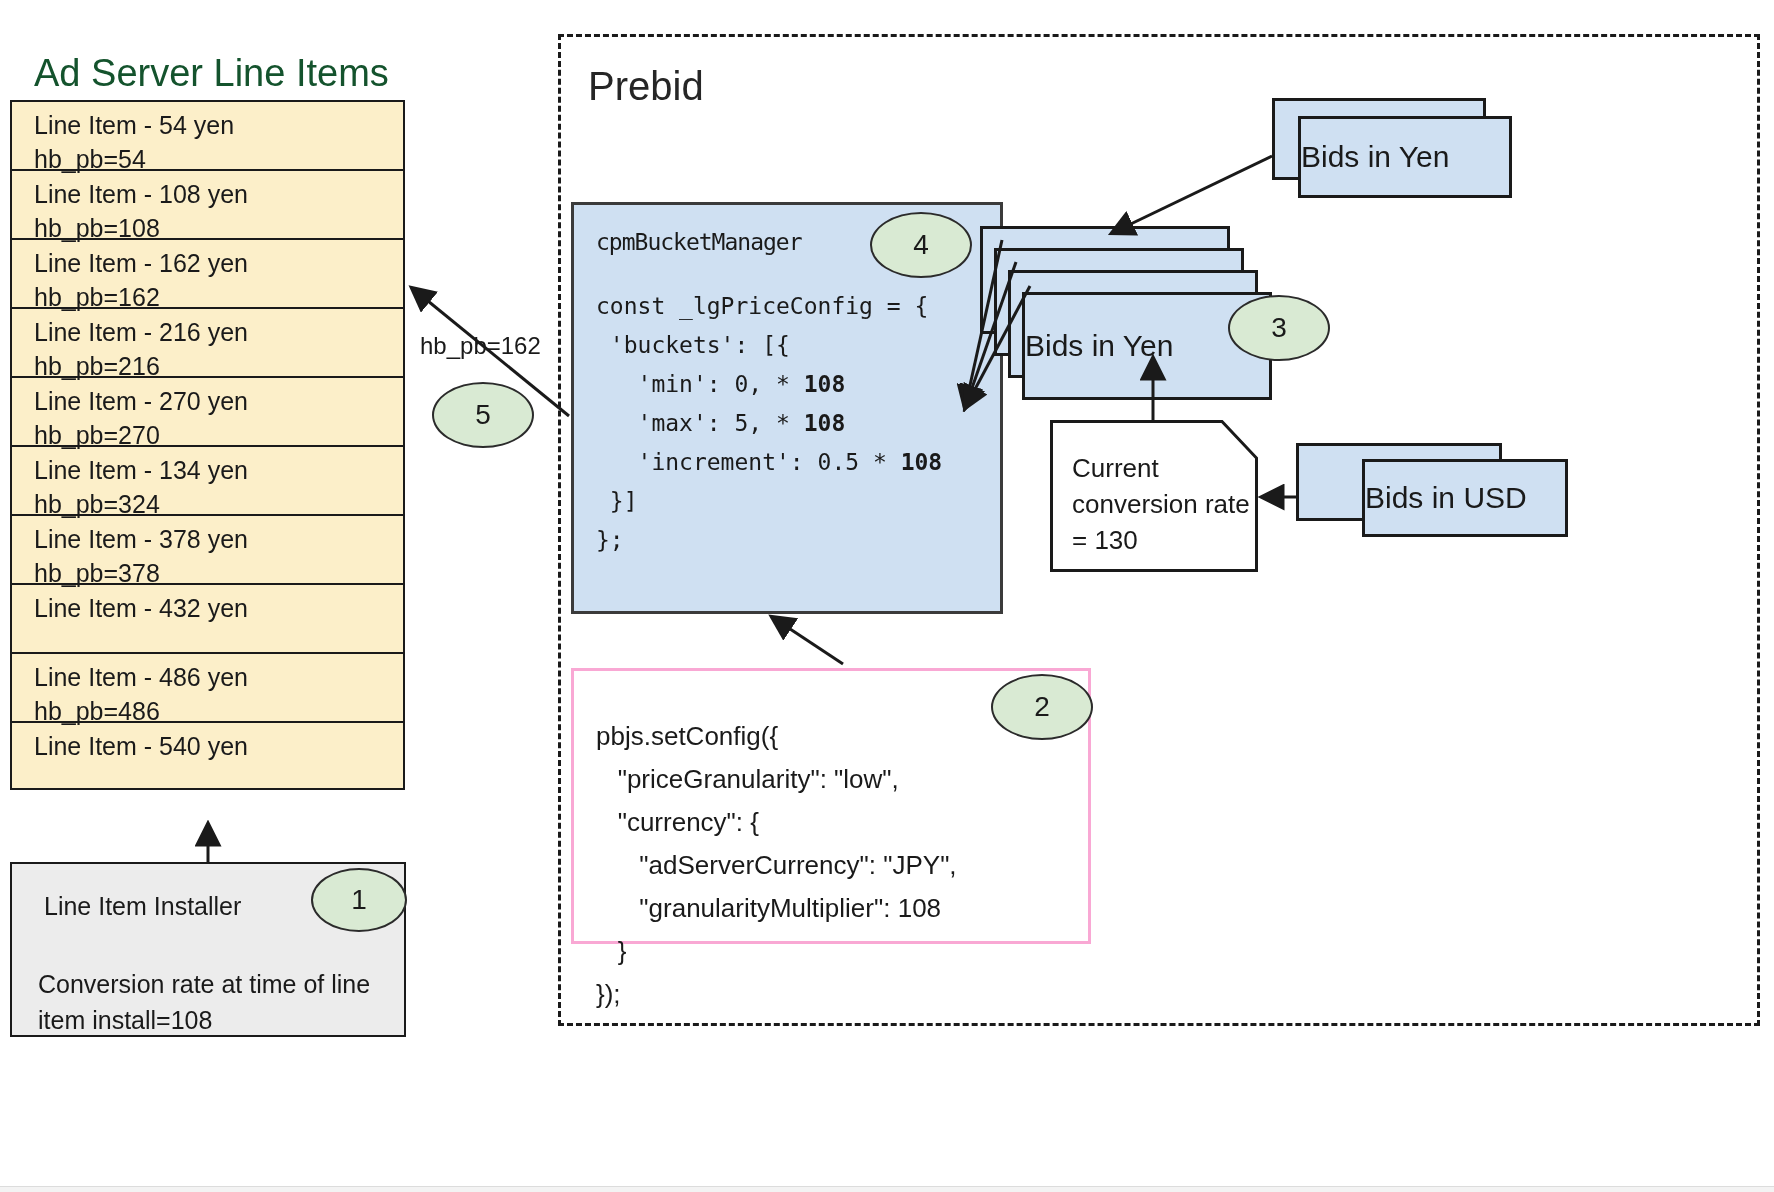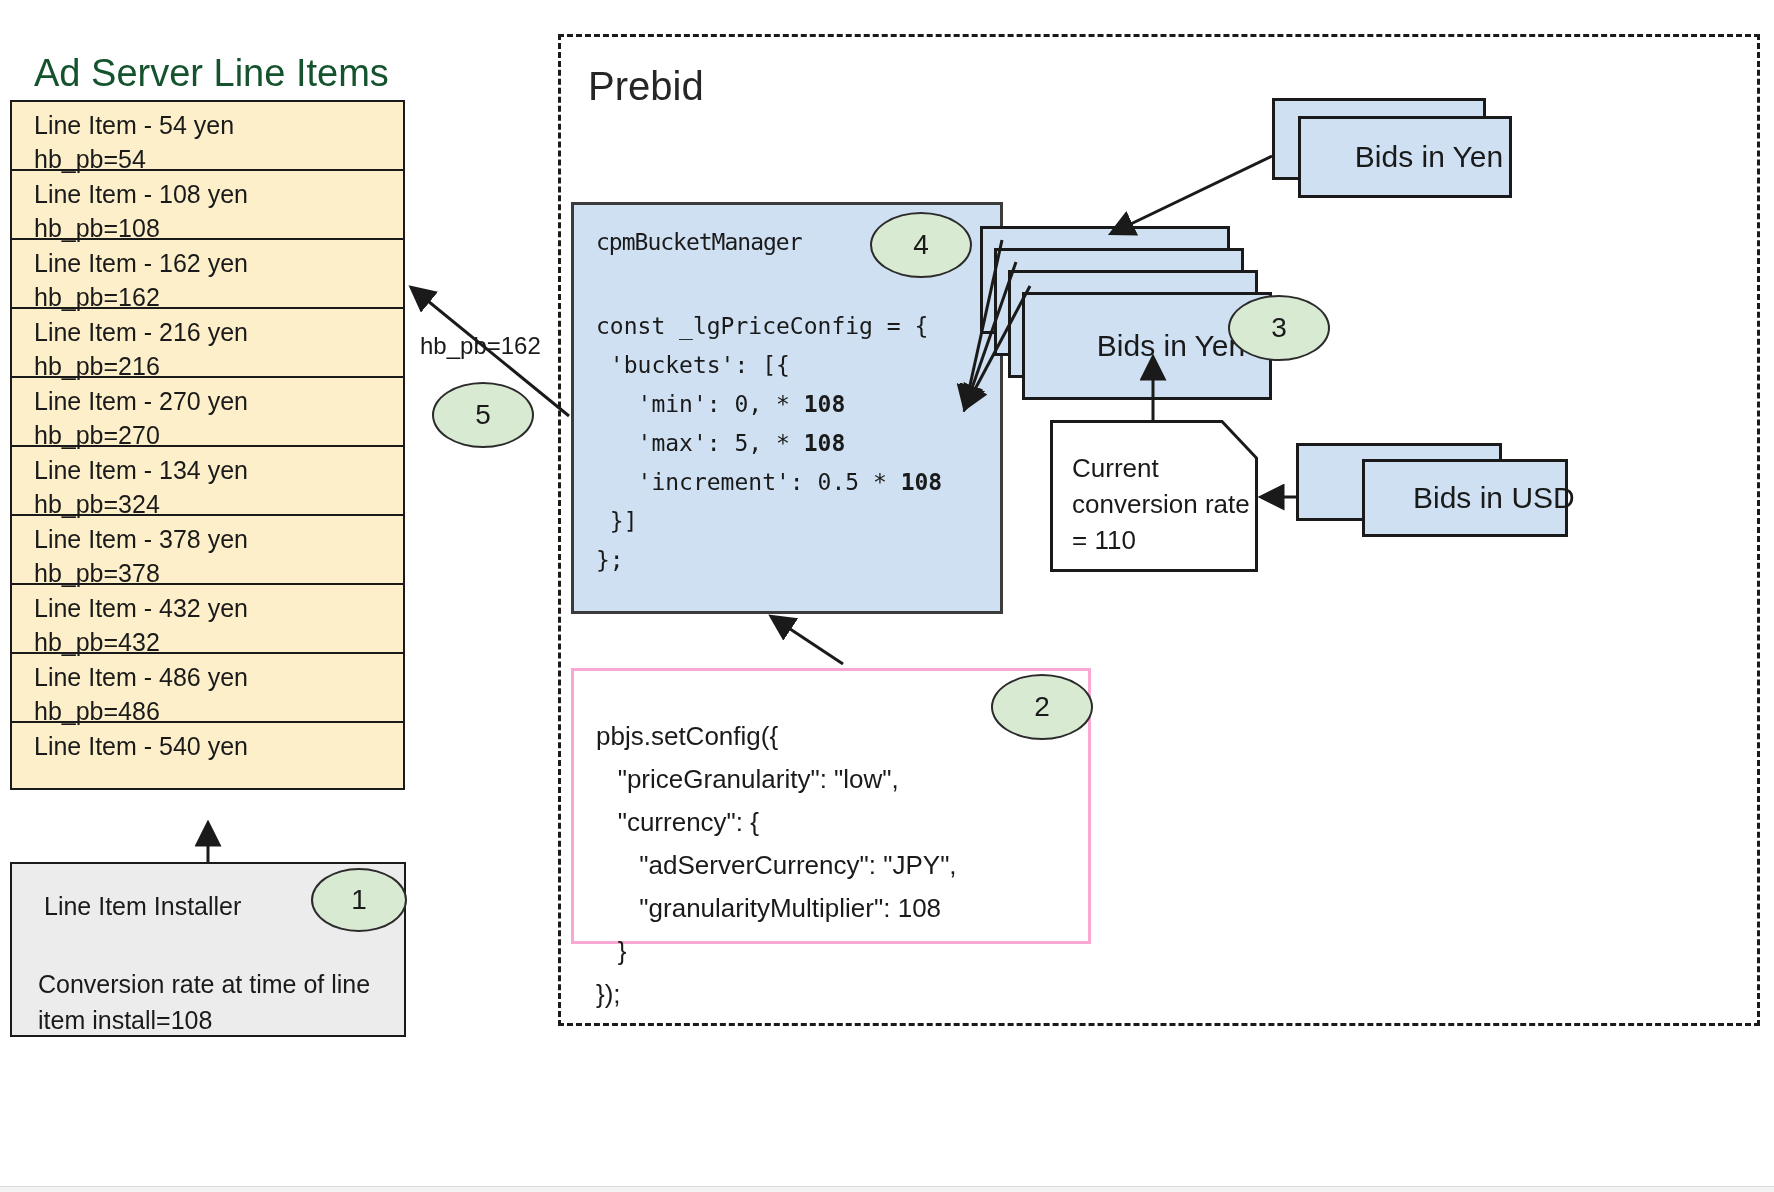--- a/index.html
+++ b/index.html
@@ -29,35 +29,35 @@
       border:2px solid #1a1a1a;}
   #installer-title{position:absolute;left:32px;top:28px;font-size:25px;white-space:nowrap;}
   #installer-note{position:absolute;left:26px;top:102px;font-size:25px;line-height:36px;width:360px;}
 
   
   #cpm-box{left:571px;top:202px;width:432px;height:412px;background:#cfe0f2;
       border:3px solid #3b3b3b;}
   #cpm-title{position:absolute;left:22px;top:24px;font-size:23px;
       font-family:"DejaVu Sans Mono", monospace;letter-spacing:-1px;}
   #cpm-code{position:absolute;left:22px;top:82px;font-size:23px;line-height:39px;
-      font-family:"DejaVu Sans Mono", monospace;white-space:pre;margin-top:20px;}
+      font-family:"DejaVu Sans Mono", monospace;white-space:pre;}
   #cpm-code b{font-weight:bold;}
 
   
   #setconfig-box{left:571px;top:668px;width:520px;height:276px;background:#ffffff;
       border:3px solid #f9a8d4;}
   #setconfig-code{position:absolute;left:22px;top:44px;font-size:26px;line-height:43px;
       white-space:pre;}
 
   
   .stack{position:absolute;}
   .stack .card{position:absolute;box-sizing:border-box;background:#cfe0f2;
       border:3px solid #1a1a1a;}
   .stack .card .lbl{position:absolute;left:0;right:0;top:50%;transform:translateY(-50%);
-      text-align:center;font-size:30px;color:#1a1a1a;white-space:nowrap;padding-left:48px;}
+      text-align:left;font-size:30px;color:#1a1a1a;white-space:nowrap;}
 
   
   #yen-stack{left:980px;top:226px;width:270px;height:130px;}
   
   #yen-stack-top{left:1272px;top:98px;width:240px;height:92px;}
   
   #usd-stack{left:1296px;top:443px;width:230px;height:90px;}
 
   
   #note-box{left:1050px;top:420px;width:208px;height:152px;}
@@ -116,21 +116,20 @@
     <div class="li-row">
       <span>Line Item - 134 yen</span>
       <span>hb_pb=324</span>
     </div>
     <div class="li-row">
       <span>Line Item - 378 yen</span>
       <span>hb_pb=378</span>
     </div>
     <div class="li-row">
       <span>Line Item - 432 yen</span>
-      <span>hb_pb=432</span>
     </div>
     <div class="li-row">
       <span>Line Item - 486 yen</span>
       <span>hb_pb=486</span>
     </div>
     <div class="li-row">
       <span>Line Item - 540 yen</span>
     </div>
   </div>
 
@@ -174,21 +173,21 @@
     <div class="card" style="left:0px;top:0px;width:206px;height:78px;"></div>
     <div class="card" style="left:22px;top:16px;width:206px;height:78px;margin-left:44px;">
       <div class="lbl">Bids in USD</div>
     </div>
   </div>
 
   <div class="abs" id="note-box">
     <svg width="208" height="152" style="position:absolute;left:0;top:0;">
       <polygon points="1.5,1.5 172,1.5 206.5,38 206.5,150.5 1.5,150.5" fill="#ffffff" stroke="#1a1a1a" stroke-width="3"></polygon>
     </svg>
-    <div id="note-text">Current conversion rate = 110</div>
+    <div id="note-text">Current conversion rate = 130</div>
   </div>
 
   <div class="abs" id="edge-label-hbpb">hb_pb=162</div>
 
   <div class="callout" id="callout-1">1</div>
   <div class="callout" id="callout-2">2</div>
   <div class="callout" id="callout-3">3</div>
   <div class="callout" id="callout-4">4</div>
   <div class="callout" id="callout-5">5</div>
 

